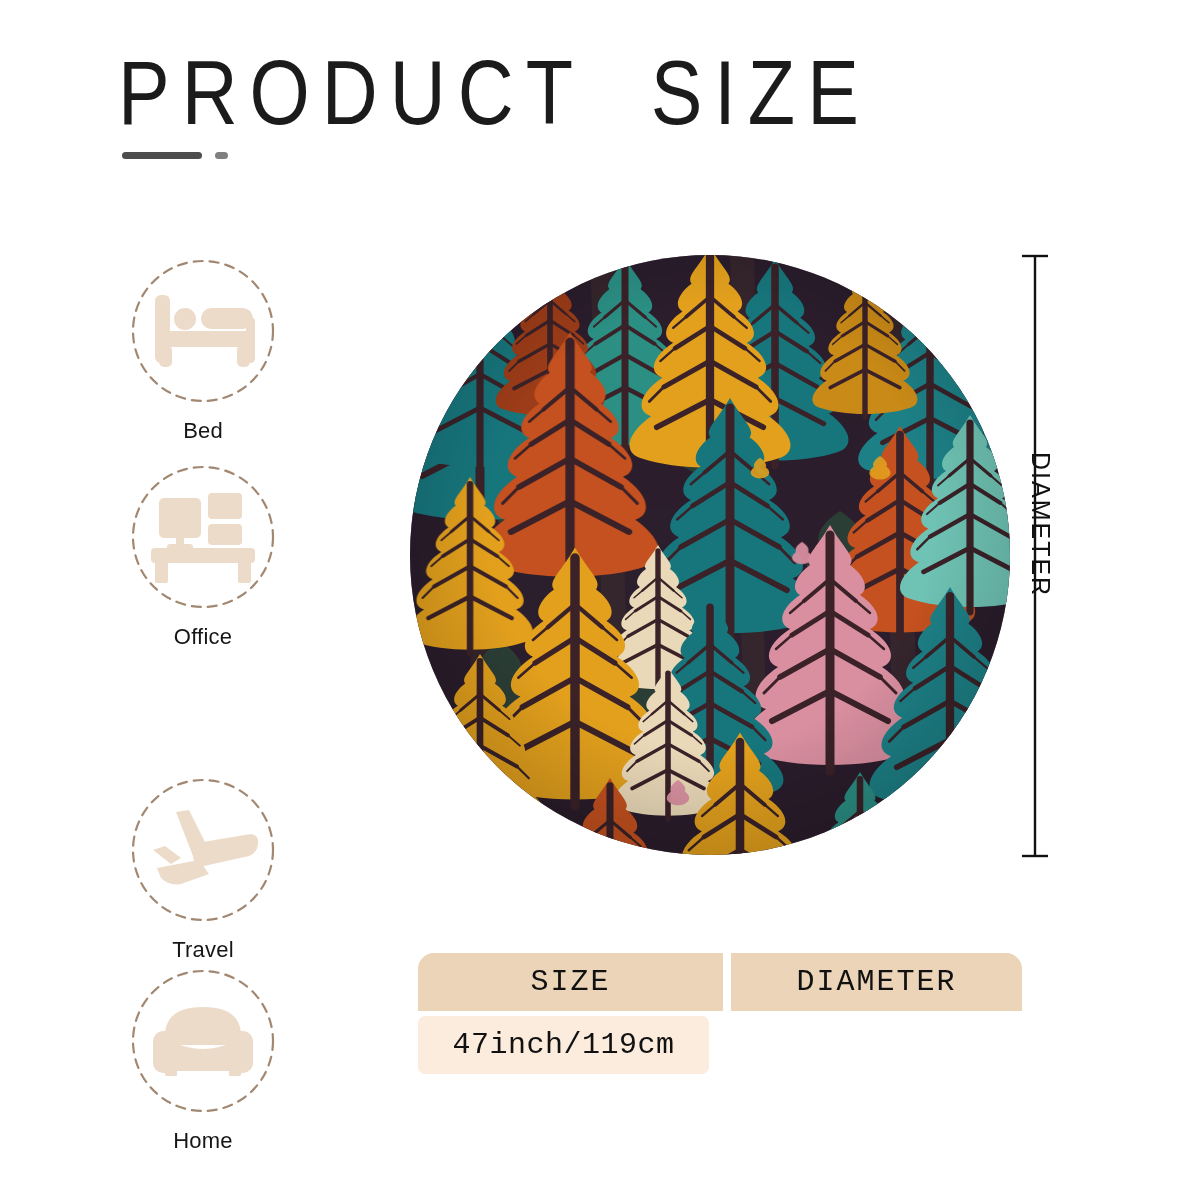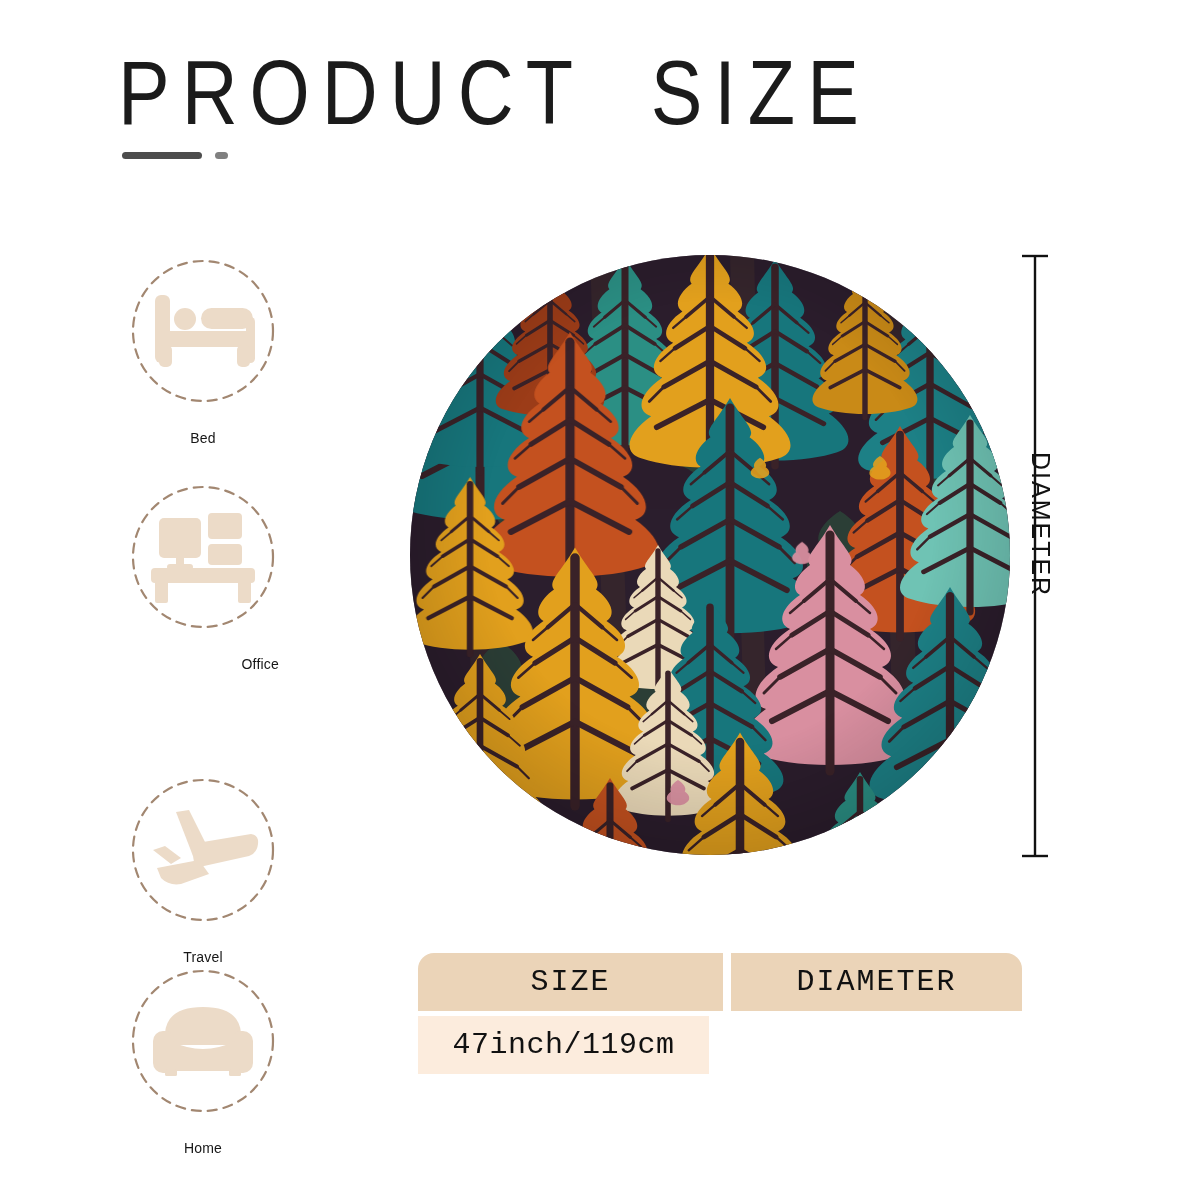--- a/index.html
+++ b/index.html
@@ -41,22 +41,22 @@
     border-radius:50%;
   }
   .feature-circle .dash-ring {
     position:absolute; left:0; top:0; width:146px; height:146px;
   }
   .feature-glyph {
     position:absolute; left:50%; top:50%;
     transform:translate(-50%,-50%);
   }
   .feature-label {
-    margin-top:26px;
-    font-size:14px;
+    margin-top:14px;
+    font-size:22px;
     color:#161616;
     font-family:"Liberation Sans", sans-serif;
     letter-spacing:0.2px;
   }
 
   
   #product-image {
     position:absolute;
     left:410px; top:255px;
     width:600px; height:600px;
@@ -92,21 +92,21 @@
   .table-row:last-child { margin-bottom:0; }
   .cell {
     display:flex; align-items:center; justify-content:center;
     height:58px;
     font-size:30px;
     color:#111;
     font-family:Liberation Mono, monospace;
     letter-spacing:0.5px;
   }
   .col-size { width:305px; }
-  .col-diameter { width:291px; }
+  .col-diameter { width:291px;border-radius:7px; }
 
   .header-row .cell { background:#ebd4b8; }
   .header-row .cell { letter-spacing:2px; }
   .header-row .col-size { border-radius:16px 0 0 0; }
   .header-row .col-diameter { border-radius:0 16px 0 0; }
 
   .data-row .cell { background:#fcecdd; }
   .row-last .col-size { border-radius:0 0 0 16px; }
   .row-last .col-diameter { border-radius:0 0 16px 0; }
 </style>
@@ -136,21 +136,21 @@
           <rect x="8" y="52" width="13" height="22" rx="5"></rect>
           <rect x="86" y="52" width="13" height="22" rx="5"></rect>
           <circle cx="34" cy="26" r="11"></circle>
           <rect x="50" y="15" width="52" height="21" rx="10.5"></rect>
         </g>
       </svg>
     </div>
     <div class="feature-label">Bed</div>
   </div>
 
-  <div class="feature-item" style="top:484px;text-align:right;">
+  <div class="feature-item" style="top:464px;">
     <div class="feature-circle">
       <svg class="dash-ring" viewBox="0 0 146 146">
         <circle cx="73" cy="73" r="70" fill="none" stroke="#a28771" stroke-width="2.2" stroke-dasharray="9 7" stroke-linecap="round"></circle>
       </svg>
       <svg class="feature-glyph" width="104" height="92" viewBox="0 0 104 92">
         <g fill="#ecdbc8">
           <rect x="8" y="7" width="42" height="40" rx="5"></rect>
           <rect x="25" y="47" width="8" height="9"></rect>
           <rect x="16" y="53" width="26" height="6" rx="3"></rect>
           <rect x="57" y="2" width="34" height="26" rx="4"></rect>

